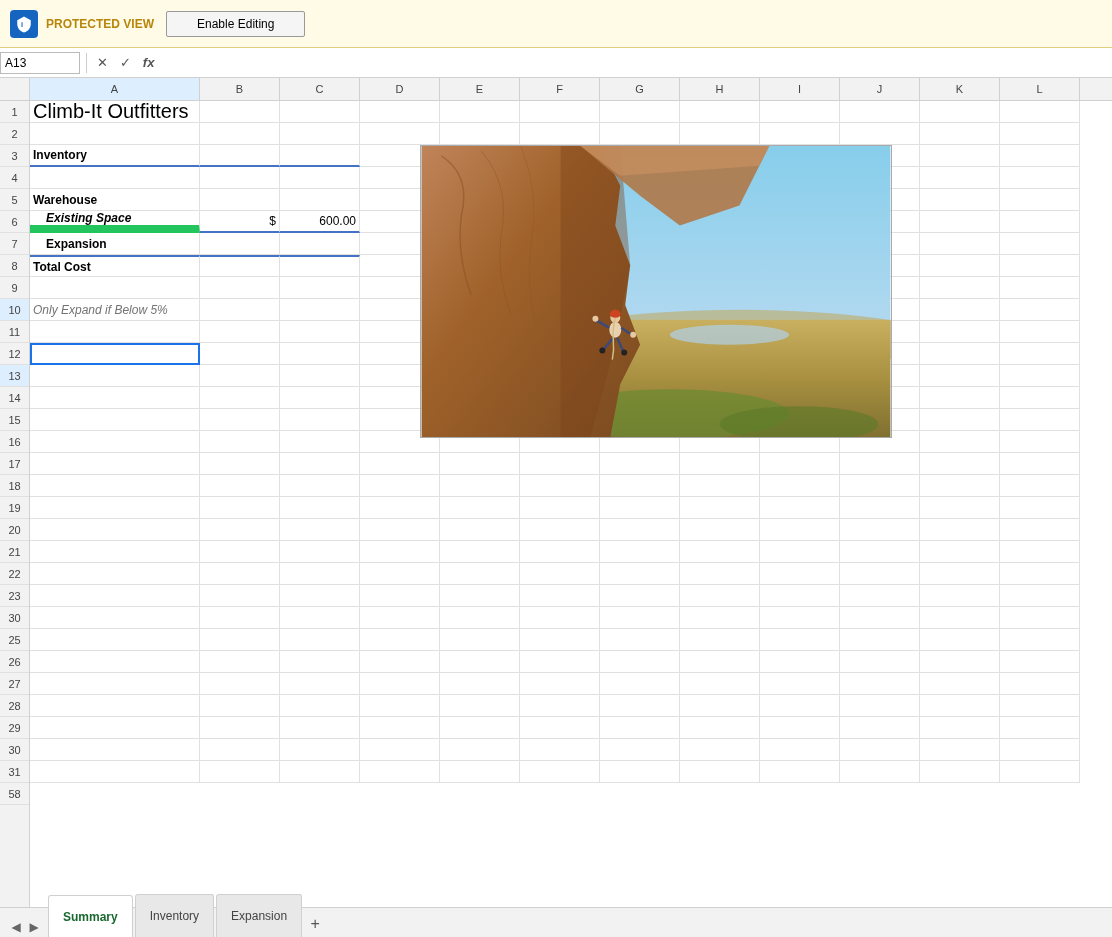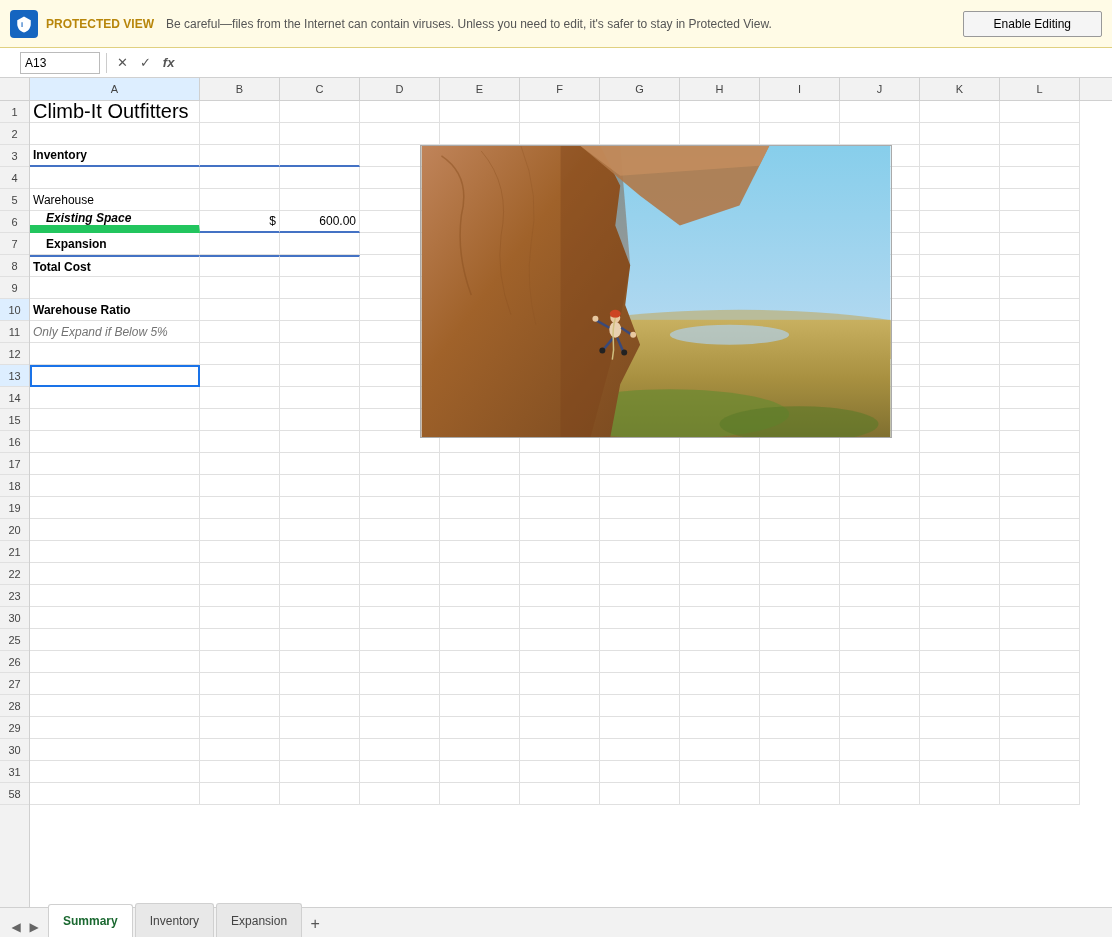--- a/index.html
+++ b/index.html
@@ -45,21 +45,21 @@
       border-radius: 2px;
     }
 
     
     #formula-bar {
       display: flex;
       align-items: center;
       height: 30px;
       border-bottom: 1px solid #d0d0d0;
       background: #fff;
-      padding: 0 20px;
+      padding: 0 0;
       gap: 4px;
     }
     #cell-ref-box {
       width: 80px;
       border: 1px solid #bbb;
       padding: 2px 4px;
       font-size: 12px;
       height: 22px;
     }
     #formula-bar-divider {
@@ -201,21 +201,21 @@
       height: 30px;
       background: #f2f2f2;
       border-top: 1px solid #d0d0d0;
       display: flex;
       align-items: flex-end;
       padding: 0 8px;
       gap: 2px;
       flex-shrink: 0;
     }
     .sheet-tab {
-      height: 34px;
+      height: 43px;
       padding: 0 14px;
       border: 1px solid #d0d0d0;
       border-bottom: none;
       border-radius: 3px 3px 0 0;
       background: #e8e8e8;
       display: flex; align-items: center;
       font-size: 12px;
       cursor: pointer;
       color: #444;
     }
@@ -241,21 +241,20 @@
 <body>
 
 <div id="protected-banner">
   <div id="shield-icon">
     <svg width="18" height="18" viewBox="0 0 24 24" fill="white">
       <path d="M12 2L3 7v5c0 5.25 3.75 10.15 9 11.35C17.25 22.15 21 17.25 21 12V7L12 2z"></path>
       <text x="8" y="16" fill="#1565c0" font-size="10" font-weight="bold">i</text>
     </svg>
   </div>
   <span id="banner-protected-text">PROTECTED VIEW</span>
-  <span id="banner-message">Be careful—files from the Internet can contain viruses. Unless you need to edit, it's safer to stay in Protected View.</span>
   <button id="enable-editing-btn">Enable Editing</button>
 </div>
 
 <div id="formula-bar">
   <input id="cell-ref-box" value="A13" readonly="" style="">
   <div id="formula-bar-divider"></div>
   <span class="formula-icon">✕</span>
   <span class="formula-icon">✓</span>
   <span class="formula-icon" style="font-style:italic; font-weight:bold;text-align:right;">fx</span>
   <input id="formula-input" value="" style="">
@@ -372,21 +371,21 @@
         <div class="cell col-f"></div>
         <div class="cell col-g"></div>
         <div class="cell col-h"></div>
         <div class="cell col-i"></div>
         <div class="cell col-j"></div>
         <div class="cell col-k"></div>
         <div class="cell col-l"></div>
       </div>
 
       <div class="grid-row">
-        <div class="cell col-a bold" style="font-weight:normal;">Warehouse</div>
+        <div class="cell col-a bold" style="font-weight:bold;">Warehouse</div>
         <div class="cell col-b"></div>
         <div class="cell col-c"></div>
         <div class="cell col-d"></div>
         <div class="cell col-e"></div>
         <div class="cell col-f"></div>
         <div class="cell col-g"></div>
         <div class="cell col-h"></div>
         <div class="cell col-i"></div>
         <div class="cell col-j"></div>
         <div class="cell col-k"></div>
@@ -446,34 +445,20 @@
         <div class="cell col-e"></div>
         <div class="cell col-f"></div>
         <div class="cell col-g"></div>
         <div class="cell col-h"></div>
         <div class="cell col-i"></div>
         <div class="cell col-j"></div>
         <div class="cell col-k"></div>
         <div class="cell col-l"></div>
       </div>
 
-      <div class="grid-row">
-        <div class="cell col-a bold" style="font-weight:bold;">Warehouse Ratio</div>
-        <div class="cell col-b"></div>
-        <div class="cell col-c"></div>
-        <div class="cell col-d"></div>
-        <div class="cell col-e"></div>
-        <div class="cell col-f"></div>
-        <div class="cell col-g"></div>
-        <div class="cell col-h"></div>
-        <div class="cell col-i"></div>
-        <div class="cell col-j"></div>
-        <div class="cell col-k"></div>
-        <div class="cell col-l"></div>
-      </div>
 
       <div class="grid-row">
         <div class="cell col-a" style="font-style:italic; color:#737373;">Only Expand if Below 5%</div>
         <div class="cell col-b"></div>
         <div class="cell col-c"></div>
         <div class="cell col-d"></div>
         <div class="cell col-e"></div>
         <div class="cell col-f"></div>
         <div class="cell col-g"></div>
         <div class="cell col-h"></div>

